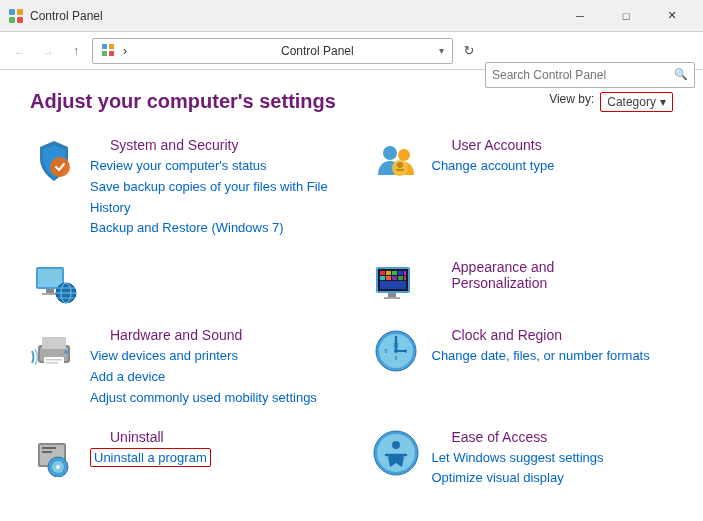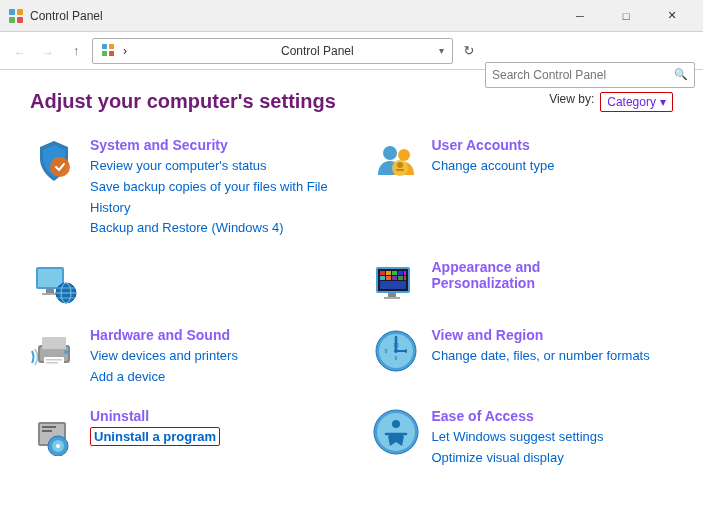--- a/index.html
+++ b/index.html
@@ -161,21 +161,21 @@
       gap: 6px;
       font-size: 12px;
       color: #333;
     }
     .view-by-label { color: #333; }
     .view-by-dropdown {
       border: 1px solid #cc0000;
       border-radius: 2px;
       padding: 2px 6px;
       font-size: 12px;
-      color: #6d28d9;
+      color: #404040;
       cursor: pointer;
       display: flex;
       align-items: center;
       gap: 4px;
       background: #fff;
     }
 
     
     .categories-grid {
       display: grid;
@@ -192,38 +192,38 @@
       width: 48px;
       height: 48px;
       flex-shrink: 0;
       display: flex;
       align-items: center;
       justify-content: center;
     }
     .category-content { flex: 1; }
     .category-title {
       font-size: 14px;
-      color: #8b5cf6;
-      font-weight: 700;
+      color: #701a75;
+      font-weight: 400;
       margin-bottom: 3px;
       cursor: pointer;
+      margin-left: 20px;
     }
     .category-link {
       display: block;
       font-size: 13px;
       color: #0066cc;
       cursor: pointer;
       line-height: 1.6;
     }
     .category-link.highlighted {
       display: inline;
       border: 1px solid #cc0000;
       padding: 1px 3px;
       border-radius: 2px;
-      font-weight: bold;
     }
   </style>
 </head>
 <body>
 
 <div class="title-bar">
   <div class="title-bar-icon">
     
     <svg width="16" height="16" viewBox="0 0 16 16">
       <rect x="1" y="1" width="6" height="6" rx="1" fill="#4a9fd5"></rect>
@@ -288,21 +288,21 @@
           <path d="M24 4 L38 10 L38 22 C38 32 30 40 24 44 C18 40 10 32 10 22 L10 10 Z" fill="#1a6faf" opacity="0.9"></path>
           <path d="M24 8 L35 13 L35 22 C35 30 28 37 24 41 C20 37 13 30 13 22 L13 13 Z" fill="#2e8fd4"></path>
           <circle cx="30" cy="30" r="10" fill="#e07020" opacity="0.95"></circle>
           <path d="M26 30 L29 33 L34 27" stroke="white" stroke-width="2" fill="none" stroke-linecap="round" stroke-linejoin="round"></path>
         </svg>
       </div>
       <div class="category-content">
         <div class="category-title">System and Security</div>
         <span class="category-link">Review your computer's status</span>
         <span class="category-link">Save backup copies of your files with File History</span>
-        <span class="category-link">Backup and Restore (Windows 4)</span>
+        <span class="category-link">Backup and Restore (Windows 7)</span>
       </div>
     </div>
 
     <div class="category-item">
       <div class="category-icon">
         <svg width="48" height="48" viewBox="0 0 48 48">
 
           <circle cx="18" cy="16" r="7" fill="#4a9fd5"></circle>
           <path d="M6 38 C6 28 12 24 18 24 C24 24 30 28 30 38" fill="#4a9fd5"></path>
           <circle cx="32" cy="18" r="6" fill="#f5a623"></circle>
@@ -376,39 +376,40 @@
           <circle cx="36" cy="25" r="2" fill="#4a9fd5"></circle>
 
           <path d="M2 36 Q5 30 2 24" stroke="#4a9fd5" stroke-width="2" fill="none"></path>
           <path d="M5 38 Q10 30 5 22" stroke="#4a9fd5" stroke-width="1.5" fill="none" opacity="0.6"></path>
         </svg>
       </div>
       <div class="category-content">
         <div class="category-title">Hardware and Sound</div>
         <span class="category-link">View devices and printers</span>
         <span class="category-link">Add a device</span>
+        <span class="category-link">Adjust commonly used mobility settings</span>
       </div>
     </div>
 
     <div class="category-item">
       <div class="category-icon">
         <svg width="48" height="48" viewBox="0 0 48 48">
           <circle cx="24" cy="24" r="20" fill="#4a9fd5" stroke="#2277bb" stroke-width="1"></circle>
           <circle cx="24" cy="24" r="17" fill="#7ec8e8"></circle>
           <circle cx="24" cy="24" r="2" fill="#1a6faf"></circle>
           <line x1="24" y1="24" x2="24" y2="10" stroke="#1a6faf" stroke-width="2.5" stroke-linecap="round"></line>
           <line x1="24" y1="24" x2="34" y2="24" stroke="#1a6faf" stroke-width="2" stroke-linecap="round"></line>
           <text x="24" y="20" text-anchor="middle" font-size="5" fill="#1a6faf">12</text>
           <text x="24" y="32.5" text-anchor="middle" font-size="5" fill="#1a6faf">6</text>
           <text x="14" y="25.5" text-anchor="middle" font-size="5" fill="#1a6faf">9</text>
           <text x="34" y="25.5" text-anchor="middle" font-size="5" fill="#1a6faf">3</text>
         </svg>
       </div>
       <div class="category-content">
-        <div class="category-title">View and Region</div>
+        <div class="category-title">Clock and Region</div>
         <span class="category-link">Change date, files, or number formats</span>
       </div>
     </div>
 
     <div class="category-item">
       <div class="category-icon">
         <svg width="48" height="48" viewBox="0 0 48 48">
 
           <rect x="8" y="14" width="28" height="24" rx="2" fill="#888"></rect>
           <rect x="10" y="16" width="24" height="20" fill="#bbb"></rect>

